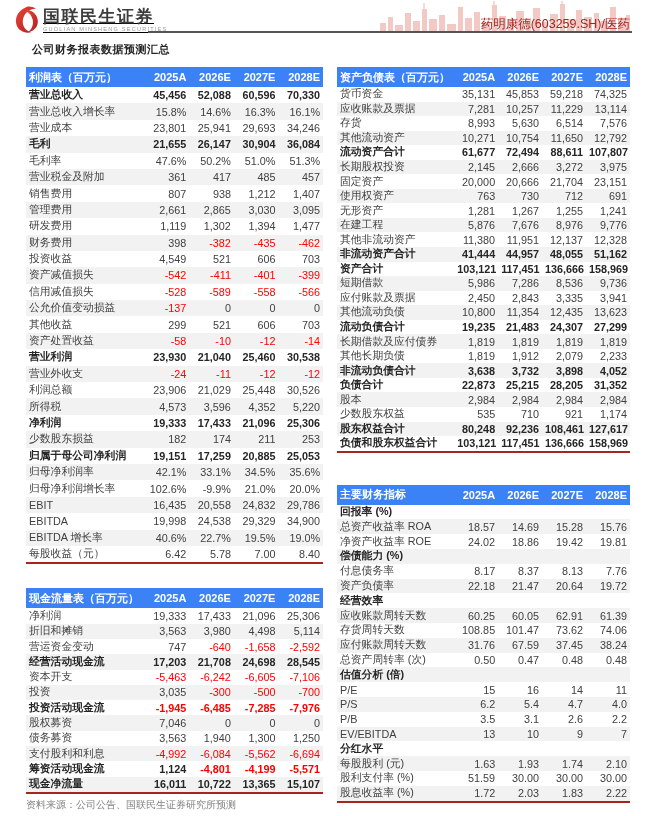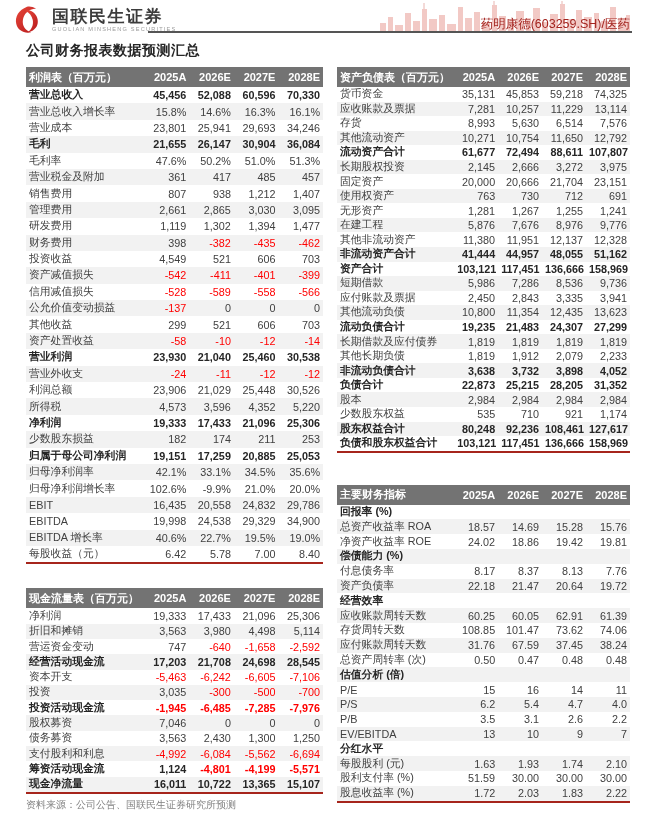--- a/index.html
+++ b/index.html
@@ -2,37 +2,37 @@
 <html><head>
 <meta charset="utf-8">
 <style>
   html,body{margin:0;padding:0;}
   body{
     width:650px;height:816px;position:relative;background:#ffffff;
     font-family:"Liberation Sans","DejaVu Sans",sans-serif;
     -webkit-font-smoothing:antialiased;overflow:hidden;
   }
   
-  .logo-wrap{position:absolute;left:13px;top:6px;display:flex;align-items:center;gap:11px;}
+  .logo-wrap{position:absolute;left:13px;top:6px;display:flex;align-items:center;gap:2px;text-decoration:underline;}
   .logo-icon{width:28px;height:28px;}
   .logo-cn{font-size:17px;font-weight:bold;color:#3c3c3c;letter-spacing:1.5px;line-height:18px;}
   .logo-en{font-size:5.6px;color:#9a9a9a;letter-spacing:1.2px;line-height:7px;}
   .header-rule{position:absolute;left:148px;right:18px;top:31px;height:2px;background:#555555;}
   .skyline{position:absolute;right:18px;top:1px;width:252px;height:30px;}
   .doc-title{position:absolute;right:20px;top:16px;font-size:12.5px;color:#a3241f;z-index:2;}
   
-  .page-title{position:absolute;left:26px;top:42px;font-size:14px;font-weight:bold;color:#262626;letter-spacing:0.5px;}
+  .page-title{position:absolute;left:32px;top:42px;font-size:11px;font-weight:bold;color:#262626;letter-spacing:0.5px;}
   
   .col-left{position:absolute;left:26px;top:67px;width:297px;}
   .col-right{position:absolute;left:337px;top:67px;width:293px;}
   
   table{width:100%;border-collapse:collapse;table-layout:fixed;border-bottom:2px solid #a6251c;}
   col.c-label{width:40%;}
   col.c-val{width:15%;}
-  thead th{background:#737373;color:#ffffff;font-size:11px;font-weight:bold;height:20px;padding:0 3px;white-space:nowrap;overflow:hidden;}
+  thead th{background:#3b82f6;color:#ffffff;font-size:11px;font-weight:bold;height:20px;padding:0 3px;white-space:nowrap;overflow:hidden;}
   thead th.h-label{text-align:left;}
   thead th.h-year{text-align:right;}
   tbody td{font-size:10.8px;color:#404040;padding:0 3px;white-space:nowrap;overflow:hidden;}
   tbody td.lbl{text-align:left;}
   tbody td.val{text-align:right;}
   tbody tr:nth-child(even) td{background:#f2f2f2;}
   tr.bold td{font-weight:bold;color:#262626;}
   tr.section td{font-weight:bold;color:#262626;}
   span.neg{color:#ff0000;}
   .t-income tbody td{height:16.4px;}
@@ -407,21 +407,21 @@
           <tr>
             <td class="lbl">股权募资</td>
             <td class="val">7,046</td>
             <td class="val">0</td>
             <td class="val">0</td>
             <td class="val">0</td>
           </tr>
           <tr>
             <td class="lbl">债务募资</td>
             <td class="val">3,563</td>
-            <td class="val">2,430</td>
+            <td class="val">1,940</td>
             <td class="val">1,300</td>
             <td class="val">1,250</td>
           </tr>
           <tr>
             <td class="lbl">支付股利和利息</td>
             <td class="val"><span class="neg">-4,992</span></td>
             <td class="val"><span class="neg">-6,084</span></td>
             <td class="val"><span class="neg">-5,562</span></td>
             <td class="val"><span class="neg">-6,694</span></td>
           </tr>

